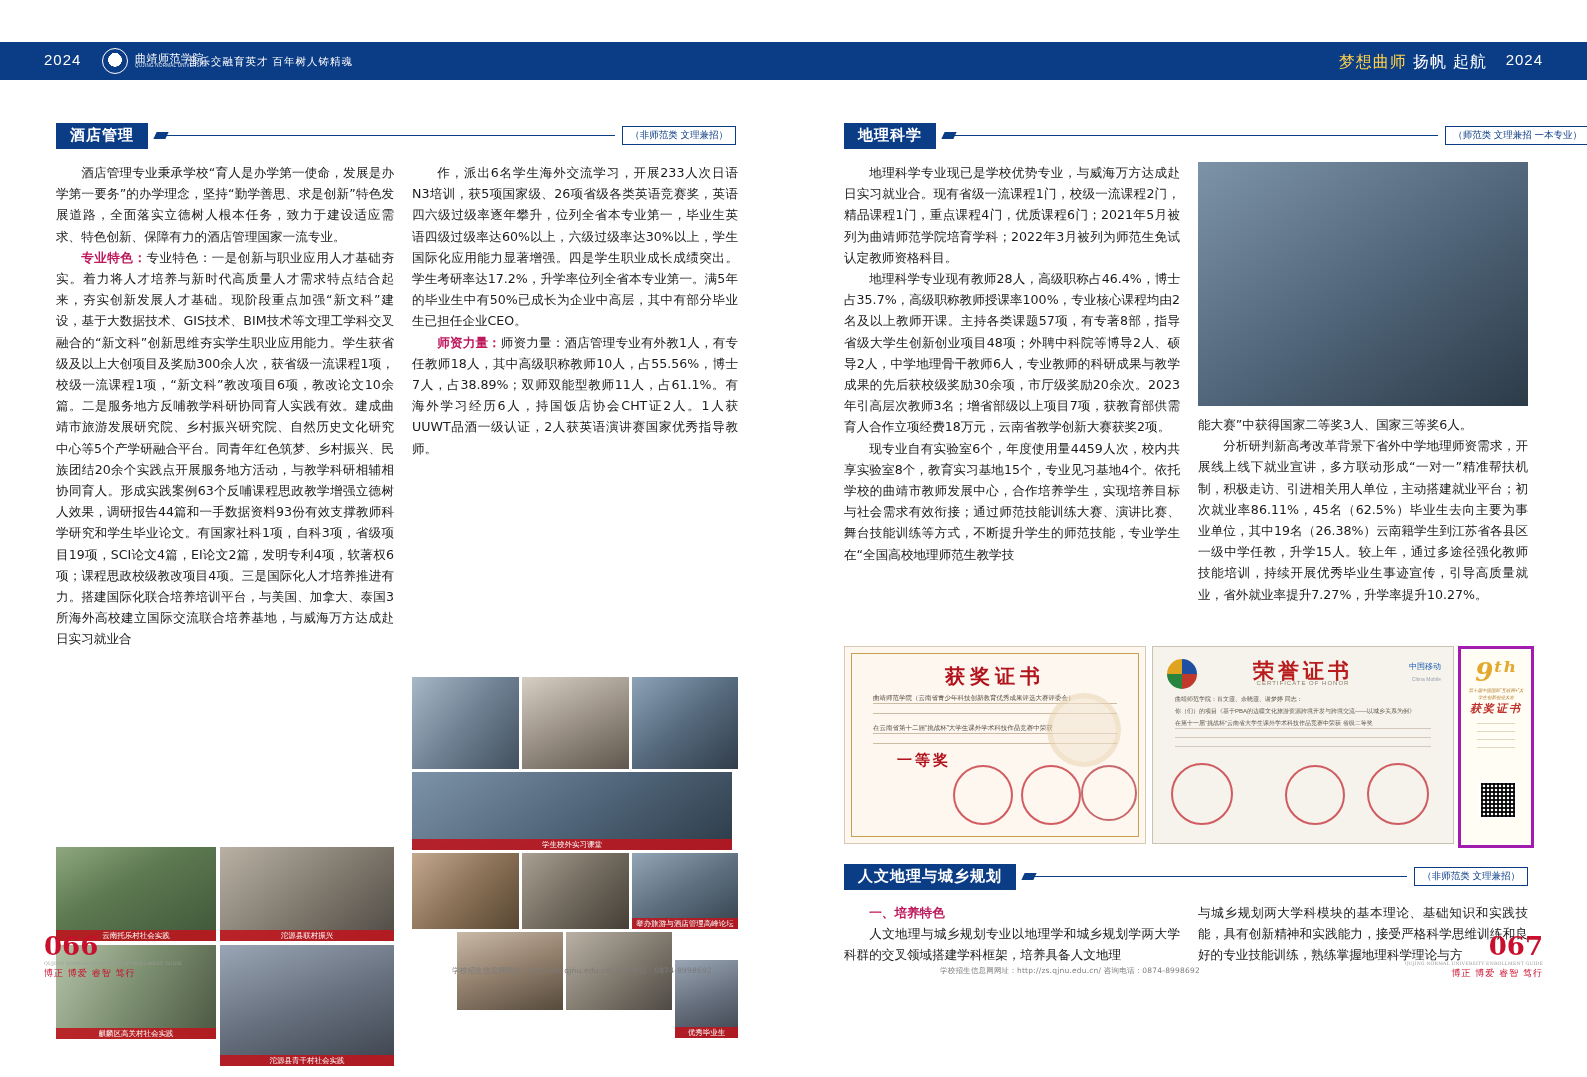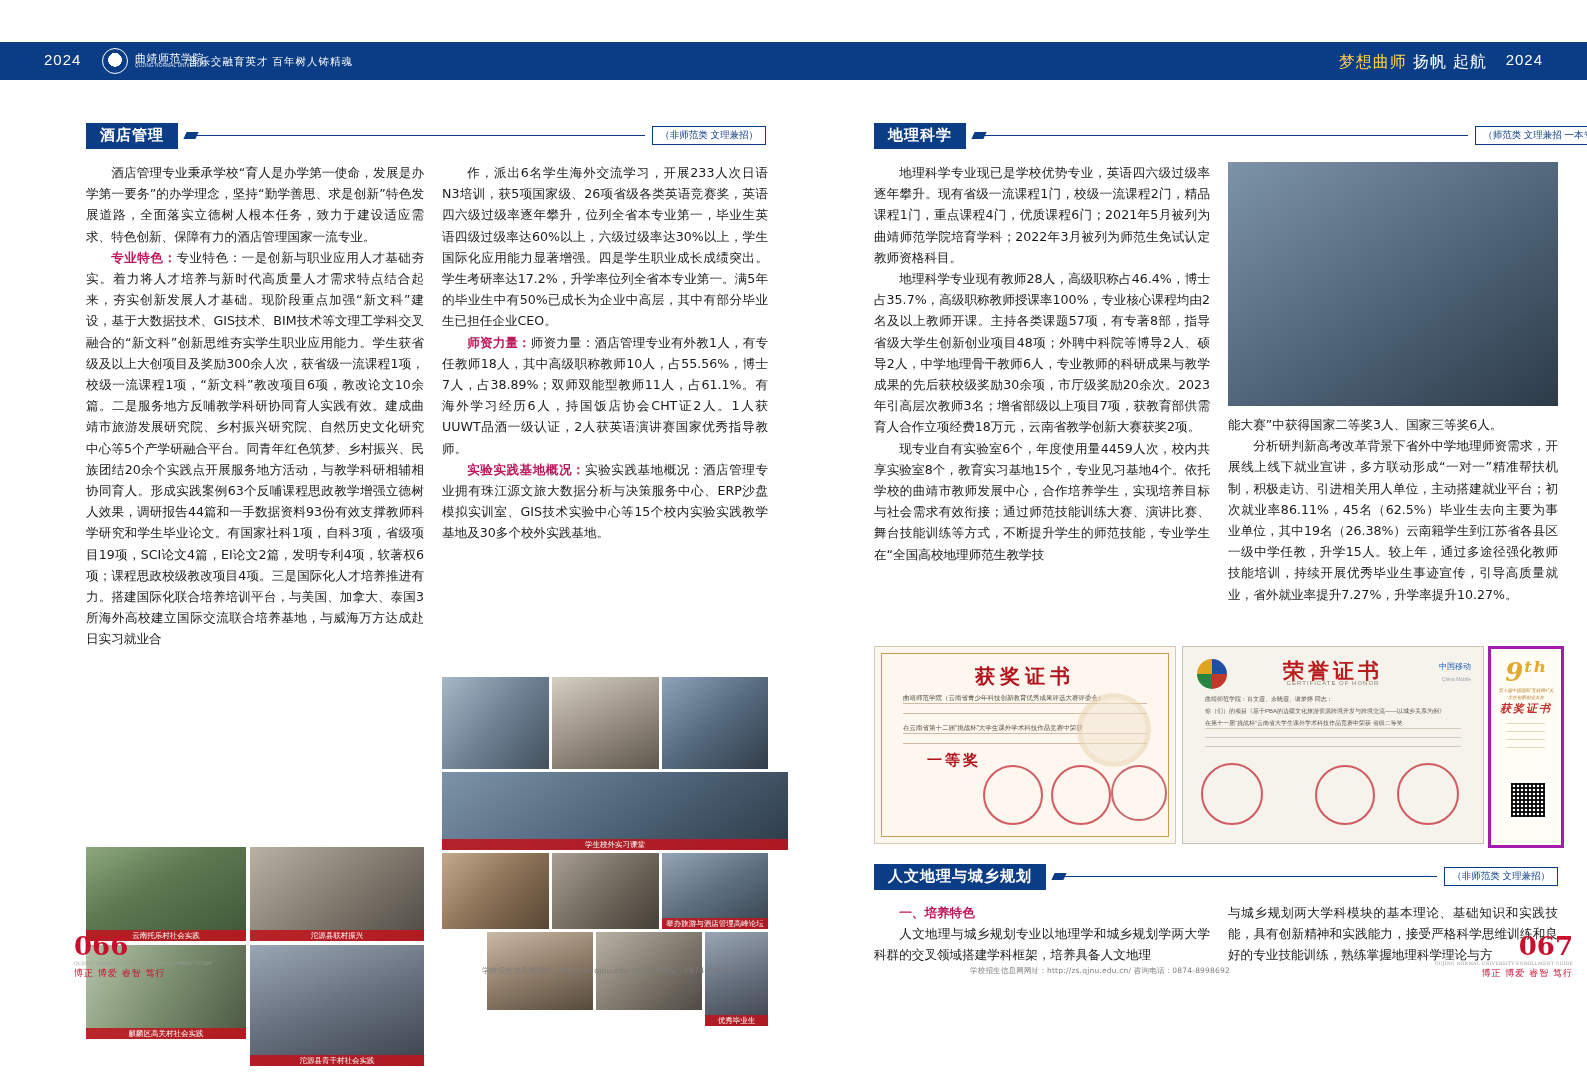--- a/index.html
+++ b/index.html
@@ -40,21 +40,21 @@
   .header .slogan-r{
     position:absolute;right:100px;top:10px;color:#ffffff;font-size:16px;letter-spacing:1px;
     font-family:"DejaVu Serif",serif;
   }
   .header .slogan-r .em{color:#ffd24a;}
   
   .center-rule{
     position:absolute;left:793px;top:80px;width:1px;height:930px;background:#ffffff;
   }
   
-  .page{position:absolute;top:80px;height:930px;margin-left:30px;}
+  .page{position:absolute;top:80px;height:930px;}
   .page.left{left:0;width:793px;}
   .page.right{left:794px;width:793px;}
 
   
   .sec-title{
     position:absolute;display:flex;align-items:center;height:27px;
   }
   .sec-title .band{
     background:#0b3c86;color:#ffffff;font-size:15px;font-weight:bold;
     padding:4px 14px 5px 14px;letter-spacing:1px;line-height:17px;
@@ -199,73 +199,70 @@
       <p class="red-lead">
         <span class="red">专业特色：</span><span>专业特色：一是创新与职业应用人才基础夯实。着力将人才培养与新时代高质量人才需求特点结合起来，夯实创新发展人才基础。现阶段重点加强“新文科”建设，基于大数据技术、GIS技术、BIM技术等文理工学科交叉融合的“新文科”创新思维夯实学生职业应用能力。学生获省级及以上大创项目及奖励300余人次，获省级一流课程1项，校级一流课程1项，“新文科”教改项目6项，教改论文10余篇。二是服务地方反哺教学科研协同育人实践有效。建成曲靖市旅游发展研究院、乡村振兴研究院、自然历史文化研究中心等5个产学研融合平台。同青年红色筑梦、乡村振兴、民族团结20余个实践点开展服务地方活动，与教学科研相辅相协同育人。形成实践案例63个反哺课程思政教学增强立德树人效果，调研报告44篇和一手数据资料93份有效支撑教师科学研究和学生毕业论文。有国家社科1项，自科3项，省级项目19项，SCI论文4篇，EI论文2篇，发明专利4项，软著权6项；课程思政校级教改项目4项。三是国际化人才培养推进有力。搭建国际化联合培养培训平台，与美国、加拿大、泰国3所海外高校建立国际交流联合培养基地，与威海万方达成赴日实习就业合</span>
       </p>
     </div>
 
     <div class="col" style="left:412px;top:82px;width:326px;">
       <p>作，派出6名学生海外交流学习，开展233人次日语N3培训，获5项国家级、26项省级各类英语竞赛奖，英语四六级过级率逐年攀升，位列全省本专业第一，毕业生英语四级过级率达60%以上，六级过级率达30%以上，学生国际化应用能力显著增强。四是学生职业成长成绩突出。学生考研率达17.2%，升学率位列全省本专业第一。满5年的毕业生中有50%已成长为企业中高层，其中有部分毕业生已担任企业CEO。</p>
       <p>
         <span class="red">师资力量：</span><span>师资力量：酒店管理专业有外教1人，有专任教师18人，其中高级职称教师10人，占55.56%，博士7人，占38.89%；双师双能型教师11人，占61.1%。有海外学习经历6人，持国饭店协会CHT证2人。1人获UUWT品酒一级认证，2人获英语演讲赛国家优秀指导教师。</span>
       </p>
-      <p>
-        <span class="red">实验实践基地概况：</span><span>实验实践基地概况：酒店管理专业拥有珠江源文旅大数据分析与决策服务中心、ERP沙盘模拟实训室、GIS技术实验中心等15个校内实验实践教学基地及30多个校外实践基地。</span>
-      </p>
     </div>
 
     <div class="photo ph-a" style="left:56px;top:767px;width:160px;height:94px;">
       <span class="cap">云南托乐村社会实践</span>
     </div>
     <div class="photo ph-b" style="left:220px;top:767px;width:174px;height:94px;">
       <span class="cap">沱源县联村振兴</span>
     </div>
     <div class="photo ph-i" style="left:56px;top:865px;width:160px;height:94px;">
       <span class="cap">麒麟区高关村社会实践</span>
     </div>
     <div class="photo ph-c" style="left:220px;top:865px;width:174px;height:121px;">
       <span class="cap">沱源县青干村社会实践</span>
     </div>
 
     <div class="photo ph-f" style="left:412px;top:597px;width:107px;height:92px;"></div>
     <div class="photo ph-g" style="left:522px;top:597px;width:107px;height:92px;"></div>
     <div class="photo ph-h" style="left:632px;top:597px;width:106px;height:92px;"></div>
-    <div class="photo ph-e" style="left:412px;top:692px;width:346px;height:78px;">
+    <div class="photo ph-e" style="left:412px;top:692px;width:320px;height:78px;">
       <span class="cap">学生校外实习课堂</span>
     </div>
     <div class="photo ph-d" style="left:412px;top:773px;width:107px;height:76px;"></div>
     <div class="photo ph-l" style="left:522px;top:773px;width:107px;height:76px;"></div>
     <div class="photo ph-k" style="left:632px;top:773px;width:106px;height:76px;">
       <span class="cap">举办旅游与酒店管理高峰论坛</span>
     </div>
     <div class="photo ph-j" style="left:457px;top:852px;width:106px;height:78px;"></div>
     <div class="photo ph-b" style="left:566px;top:852px;width:106px;height:78px;"></div>
-    <div class="photo ph-c" style="left:675px;top:852px;width:63px;height:94px;">
+    <div class="photo ph-c" style="left:675px;top:880px;width:63px;height:78px;">
       <span class="cap">优秀毕业生</span>
     </div>
 
     <div class="folio left">
       <span class="num">066</span>
       <span class="en">QUJING NORMAL UNIVERSITY ENROLLMENT GUIDE</span>
       <span class="cn">博正 博爱  睿智 笃行</span>
     </div>
     <div class="footinfo" style="left:452px;">学校招生信息网网址：http://zs.qjnu.edu.cn/   咨询电话：0874-8998692</div>
   </div>
 
   <div class="page right">
 
     <div class="sec-title" style="left:50px;top:42px;width:746px;">
       <span class="band">地理科学</span>
       <span class="rule"></span>
       <span class="tag">（师范类 文理兼招 一本专业）</span>
     </div>
 
     <div class="col" style="left:50px;top:82px;width:336px;">
-      <p>地理科学专业现已是学校优势专业，英语四六级过级率逐年攀升。现有省级一流课程1门，校级一流课程2门，精品课程1门，重点课程4门，优质课程6门；2021年5月被列为曲靖师范学院培育学科；2022年3月被列为师范生免试认定教师资格科目。</p>
+      <p>地理科学专业现已是学校优势专业，与威海万方达成赴日实习就业合。现有省级一流课程1门，校级一流课程2门，精品课程1门，重点课程4门，优质课程6门；2021年5月被列为曲靖师范学院培育学科；2022年3月被列为师范生免试认定教师资格科目。</p>
       <p>地理科学专业现有教师28人，高级职称占46.4%，博士占35.7%，高级职称教师授课率100%，专业核心课程均由2名及以上教师开课。主持各类课题57项，有专著8部，指导省级大学生创新创业项目48项；外聘中科院等博导2人、硕导2人，中学地理骨干教师6人，专业教师的科研成果与教学成果的先后获校级奖励30余项，市厅级奖励20余次。2023年引高层次教师3名；增省部级以上项目7项，获教育部供需育人合作立项经费18万元，云南省教学创新大赛获奖2项。</p>
       <p>现专业自有实验室6个，年度使用量4459人次，校内共享实验室8个，教育实习基地15个，专业见习基地4个。依托学校的曲靖市教师发展中心，合作培养学生，实现培养目标与社会需求有效衔接；通过师范技能训练大赛、演讲比赛、舞台技能训练等方式，不断提升学生的师范技能，专业学生在“全国高校地理师范生教学技</p>
     </div>
 
     <div class="photo ph-e" style="left:404px;top:82px;width:330px;height:244px;"></div>
 
     <div class="col" style="left:404px;top:334px;width:330px;">
       <p style="text-indent:0;">能大赛”中获得国家二等奖3人、国家三等奖6人。</p>
       <p>分析研判新高考改革背景下省外中学地理师资需求，开展线上线下就业宣讲，多方联动形成“一对一”精准帮扶机制，积极走访、引进相关用人单位，主动搭建就业平台；初次就业率86.11%，45名（62.5%）毕业生去向主要为事业单位，其中19名（26.38%）云南籍学生到江苏省各县区一级中学任教，升学15人。较上年，通过多途径强化教师技能培训，持续开展优秀毕业生事迹宣传，引导高质量就业，省外就业率提升7.27%，升学率提升10.27%。</p>
     </div>

